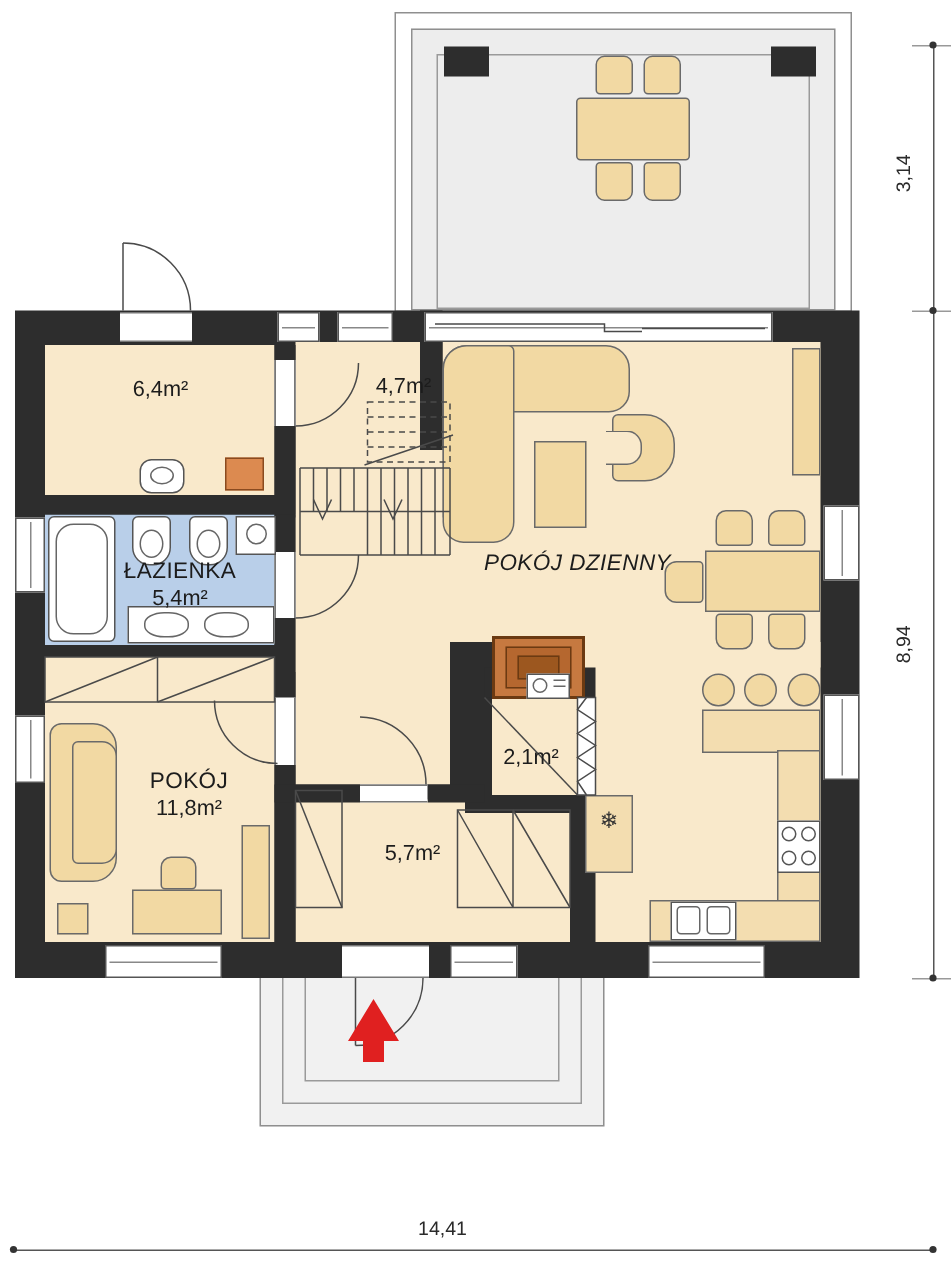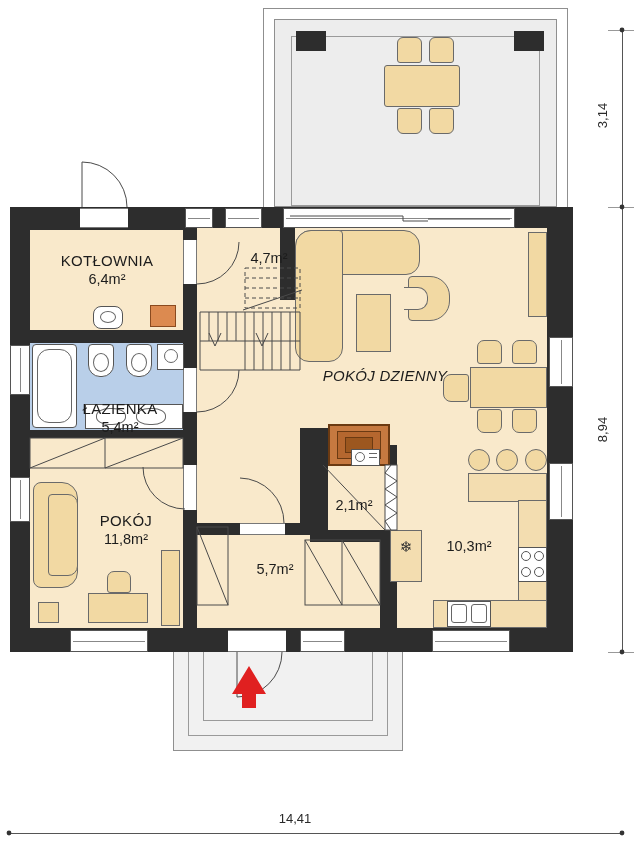--- a/index.html
+++ b/index.html
@@ -234,40 +234,38 @@
     <g fill="#333">
       <circle cx="622" cy="30" r="2.4"></circle>
       <circle cx="622" cy="207" r="2.4"></circle>
       <circle cx="622" cy="652" r="2.4"></circle>
       <circle cx="9" cy="833" r="2.4"></circle>
       <circle cx="622" cy="833" r="2.4"></circle>
     </g>
   </svg>
 
   <div class="room-label" style="left:40px;top:251px;width:134px;">
-    <div class="rname">KOTŁOWNIA</div>
     <div class="rarea">6,4m²</div>
   </div>
   <div class="room-label" style="left:229px;top:249px;width:80px;">
     <div class="rarea">4,7m²</div>
   </div>
-  <div class="room-label" style="left:60px;top:371px;width:120px;margin-top:28px;">
+  <div class="room-label" style="left:60px;top:371px;width:120px;">
     <div class="rname">ŁAZIENKA</div>
     <div class="rarea">5,4m²</div>
   </div>
   <div class="room-label" style="left:66px;top:511px;width:120px;">
     <div class="rname">POKÓJ</div>
     <div class="rarea">11,8m²</div>
   </div>
   <div class="room-label" style="left:235px;top:560px;width:80px;">
     <div class="rarea">5,7m²</div>
   </div>
   <div class="room-label" style="left:314px;top:496px;width:80px;">
     <div class="rarea">2,1m²</div>
   </div>
   <div class="room-label" style="left:295px;top:366px;width:180px;font-style:italic;">
     <div class="rname">POKÓJ DZIENNY</div>
   </div>
   <div class="room-label" style="left:389px;top:537px;width:160px;">
-    <div class="rarea">10,3m²</div>
   </div>
 
 </div>
 
 </body></html>

